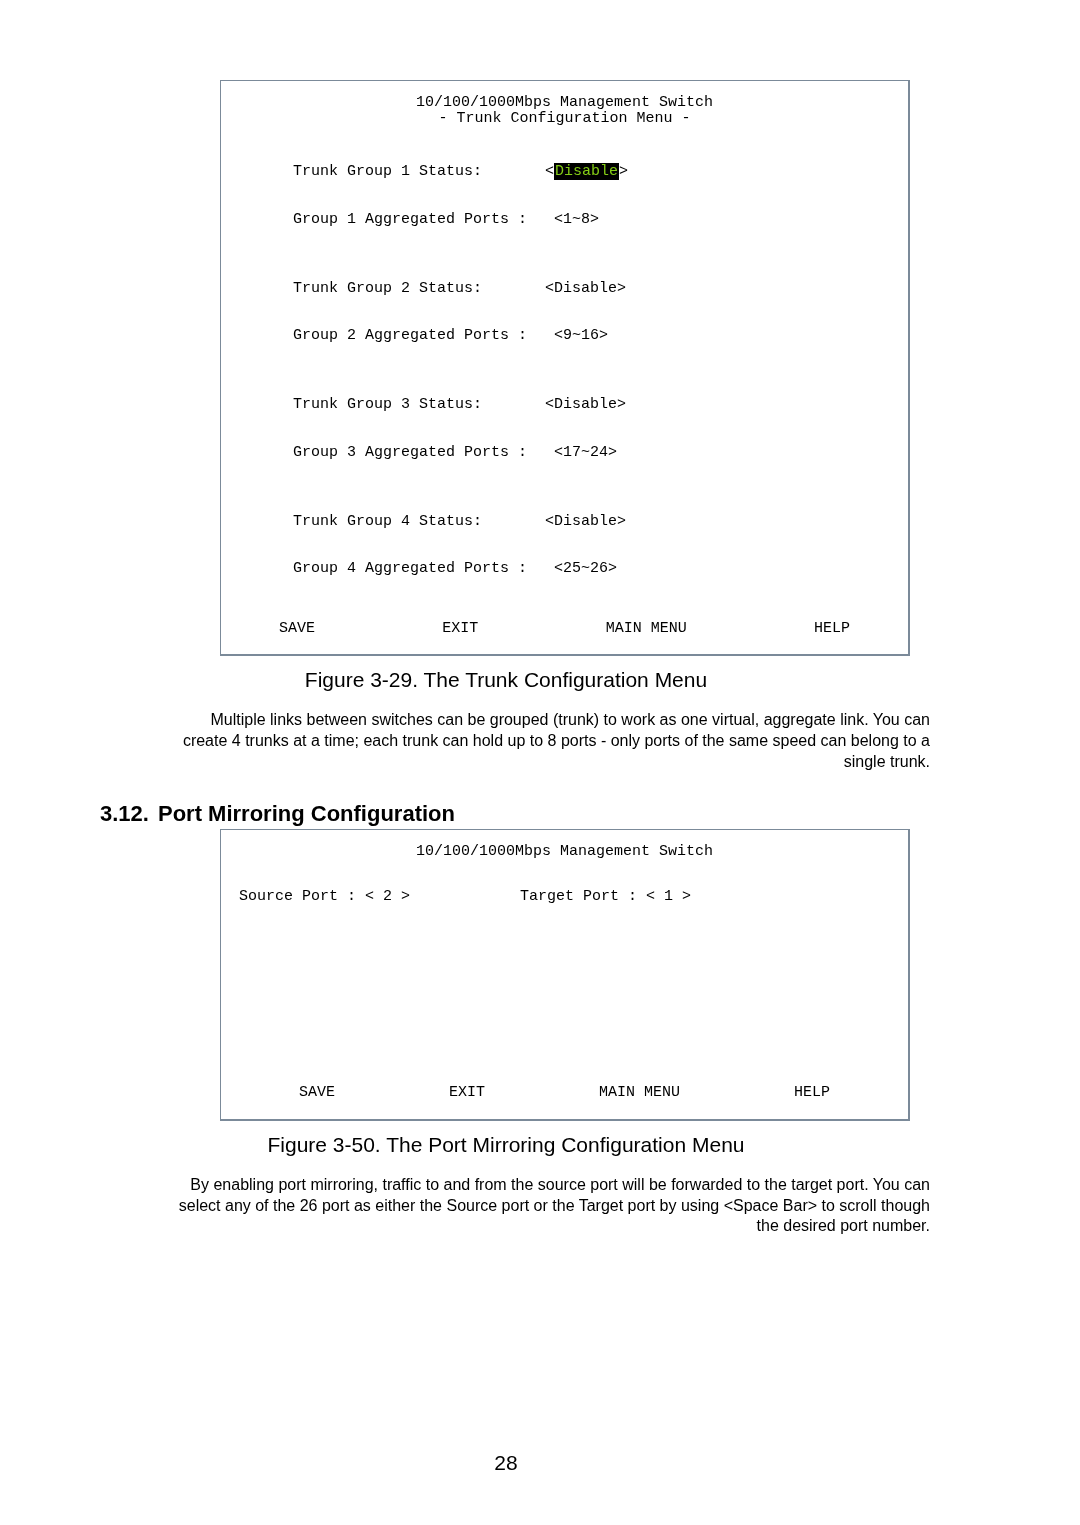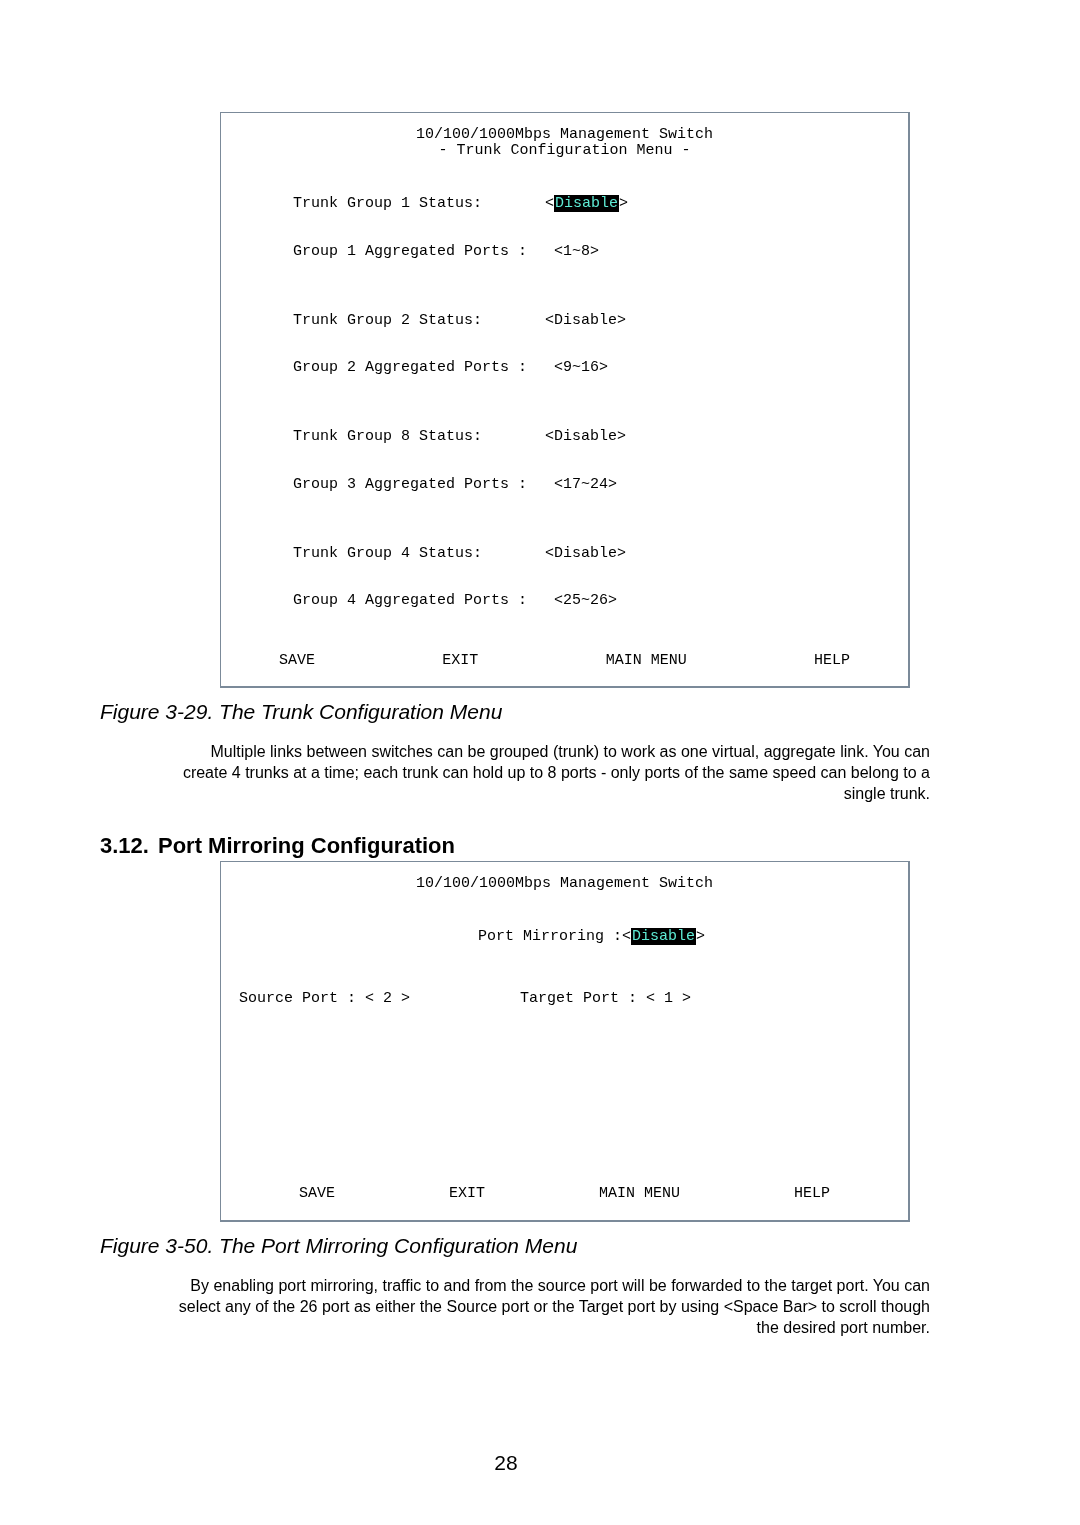--- a/index.html
+++ b/index.html
@@ -10,21 +10,21 @@
     html, body {
       width: 1080px;
       height: 1525px;
       background: #fff;
       font-family: Arial, Helvetica, sans-serif;
       color: #000;
     }
     .page {
       width: 1012px;
       height: 1525px;
-      padding: 112px 100px 40px 100px;
+      padding: 80px 100px 40px 100px;
       position: relative;
     }
     .term-box {
       margin: 0 0 12px 120px;
       width: 690px;
       border: 1px solid #7b8a99;
       border-bottom-width: 2px;
       border-right-width: 2px;
       padding: 14px 18px 14px 18px;
       font-family: "Courier New", monospace;
@@ -34,42 +34,42 @@
       position: relative;
     }
     .term-center {
       text-align: center;
     }
     .term-block {
       margin-top: 22px;
     }
     .hl {
       background: #000;
-      color: #5eead4;
+      color: #84cc16;
       padding: 0 1px;
     }
     .term-footer {
       margin-top: 28px;
       display: flex;
       justify-content: space-between;
       padding: 0 40px 4px 40px;
     }
     .term-footer2 {
       margin-top: 60px;
       display: flex;
       justify-content: space-between;
       padding: 0 60px 4px 60px;
     }
     .row {
       white-space: pre;
     }
     .fig-caption {
-      font-style: italic;
       font-size: 21px;
       margin: 4px 0 18px 0;
+      text-align: center;
     }
     .body-text {
       font-size: 16px;
       line-height: 1.3;
       margin-left: 70px;
       width: 760px;
       text-align: right;
     }
     .section-heading {
       font-weight: bold;
@@ -117,21 +117,21 @@
     </div>
 
     <div class="term-block row">
       <span>Trunk Group 2 Status:</span><span>       </span><span>&lt;Disable&gt;</span>
     </div>
     <div class="row">
       <span>Group 2 Aggregated Ports :</span><span>   </span><span>&lt;9~16&gt;</span>
     </div>
 
     <div class="term-block row">
-      <span>Trunk Group 8 Status:</span><span>       </span><span>&lt;Disable&gt;</span>
+      <span>Trunk Group 3 Status:</span><span>       </span><span>&lt;Disable&gt;</span>
     </div>
     <div class="row">
       <span>Group 3 Aggregated Ports :</span><span>   </span><span>&lt;17~24&gt;</span>
     </div>
 
     <div class="term-block row">
       <span>Trunk Group 4 Status:</span><span>       </span><span>&lt;Disable&gt;</span>
     </div>
     <div class="row">
       <span>Group 4 Aggregated Ports :</span><span>   </span><span>&lt;25~26&gt;</span>
@@ -149,23 +149,20 @@
 
   <p class="body-text">Multiple links between switches can be grouped (trunk) to work as one virtual, aggregate link. You can create 4 trunks at a time; each trunk can hold up to 8 ports - only ports of the same speed can belong to a single trunk.</p>
 
   <div class="section-heading">
     <span class="num">3.12.</span><span>Port Mirroring Configuration</span>
   </div>
 
   <div class="term-box">
     <div class="term-center row">10/100/1000Mbps Management Switch</div>
 
-    <div class="term-center row term-block">
-      <span>Port Mirroring :&lt;</span><span class="hl">Disable</span><span>&gt;</span>
-    </div>
 
     <div class="mirror-ports">
       <span class="portpair">Source Port : &lt; 2 &gt;</span>
       <span class="portpair">Target Port : &lt; 1 &gt;</span>
     </div>
 
     <div class="spacer120"></div>
 
     <div class="term-footer2">
       <span>SAVE</span>

